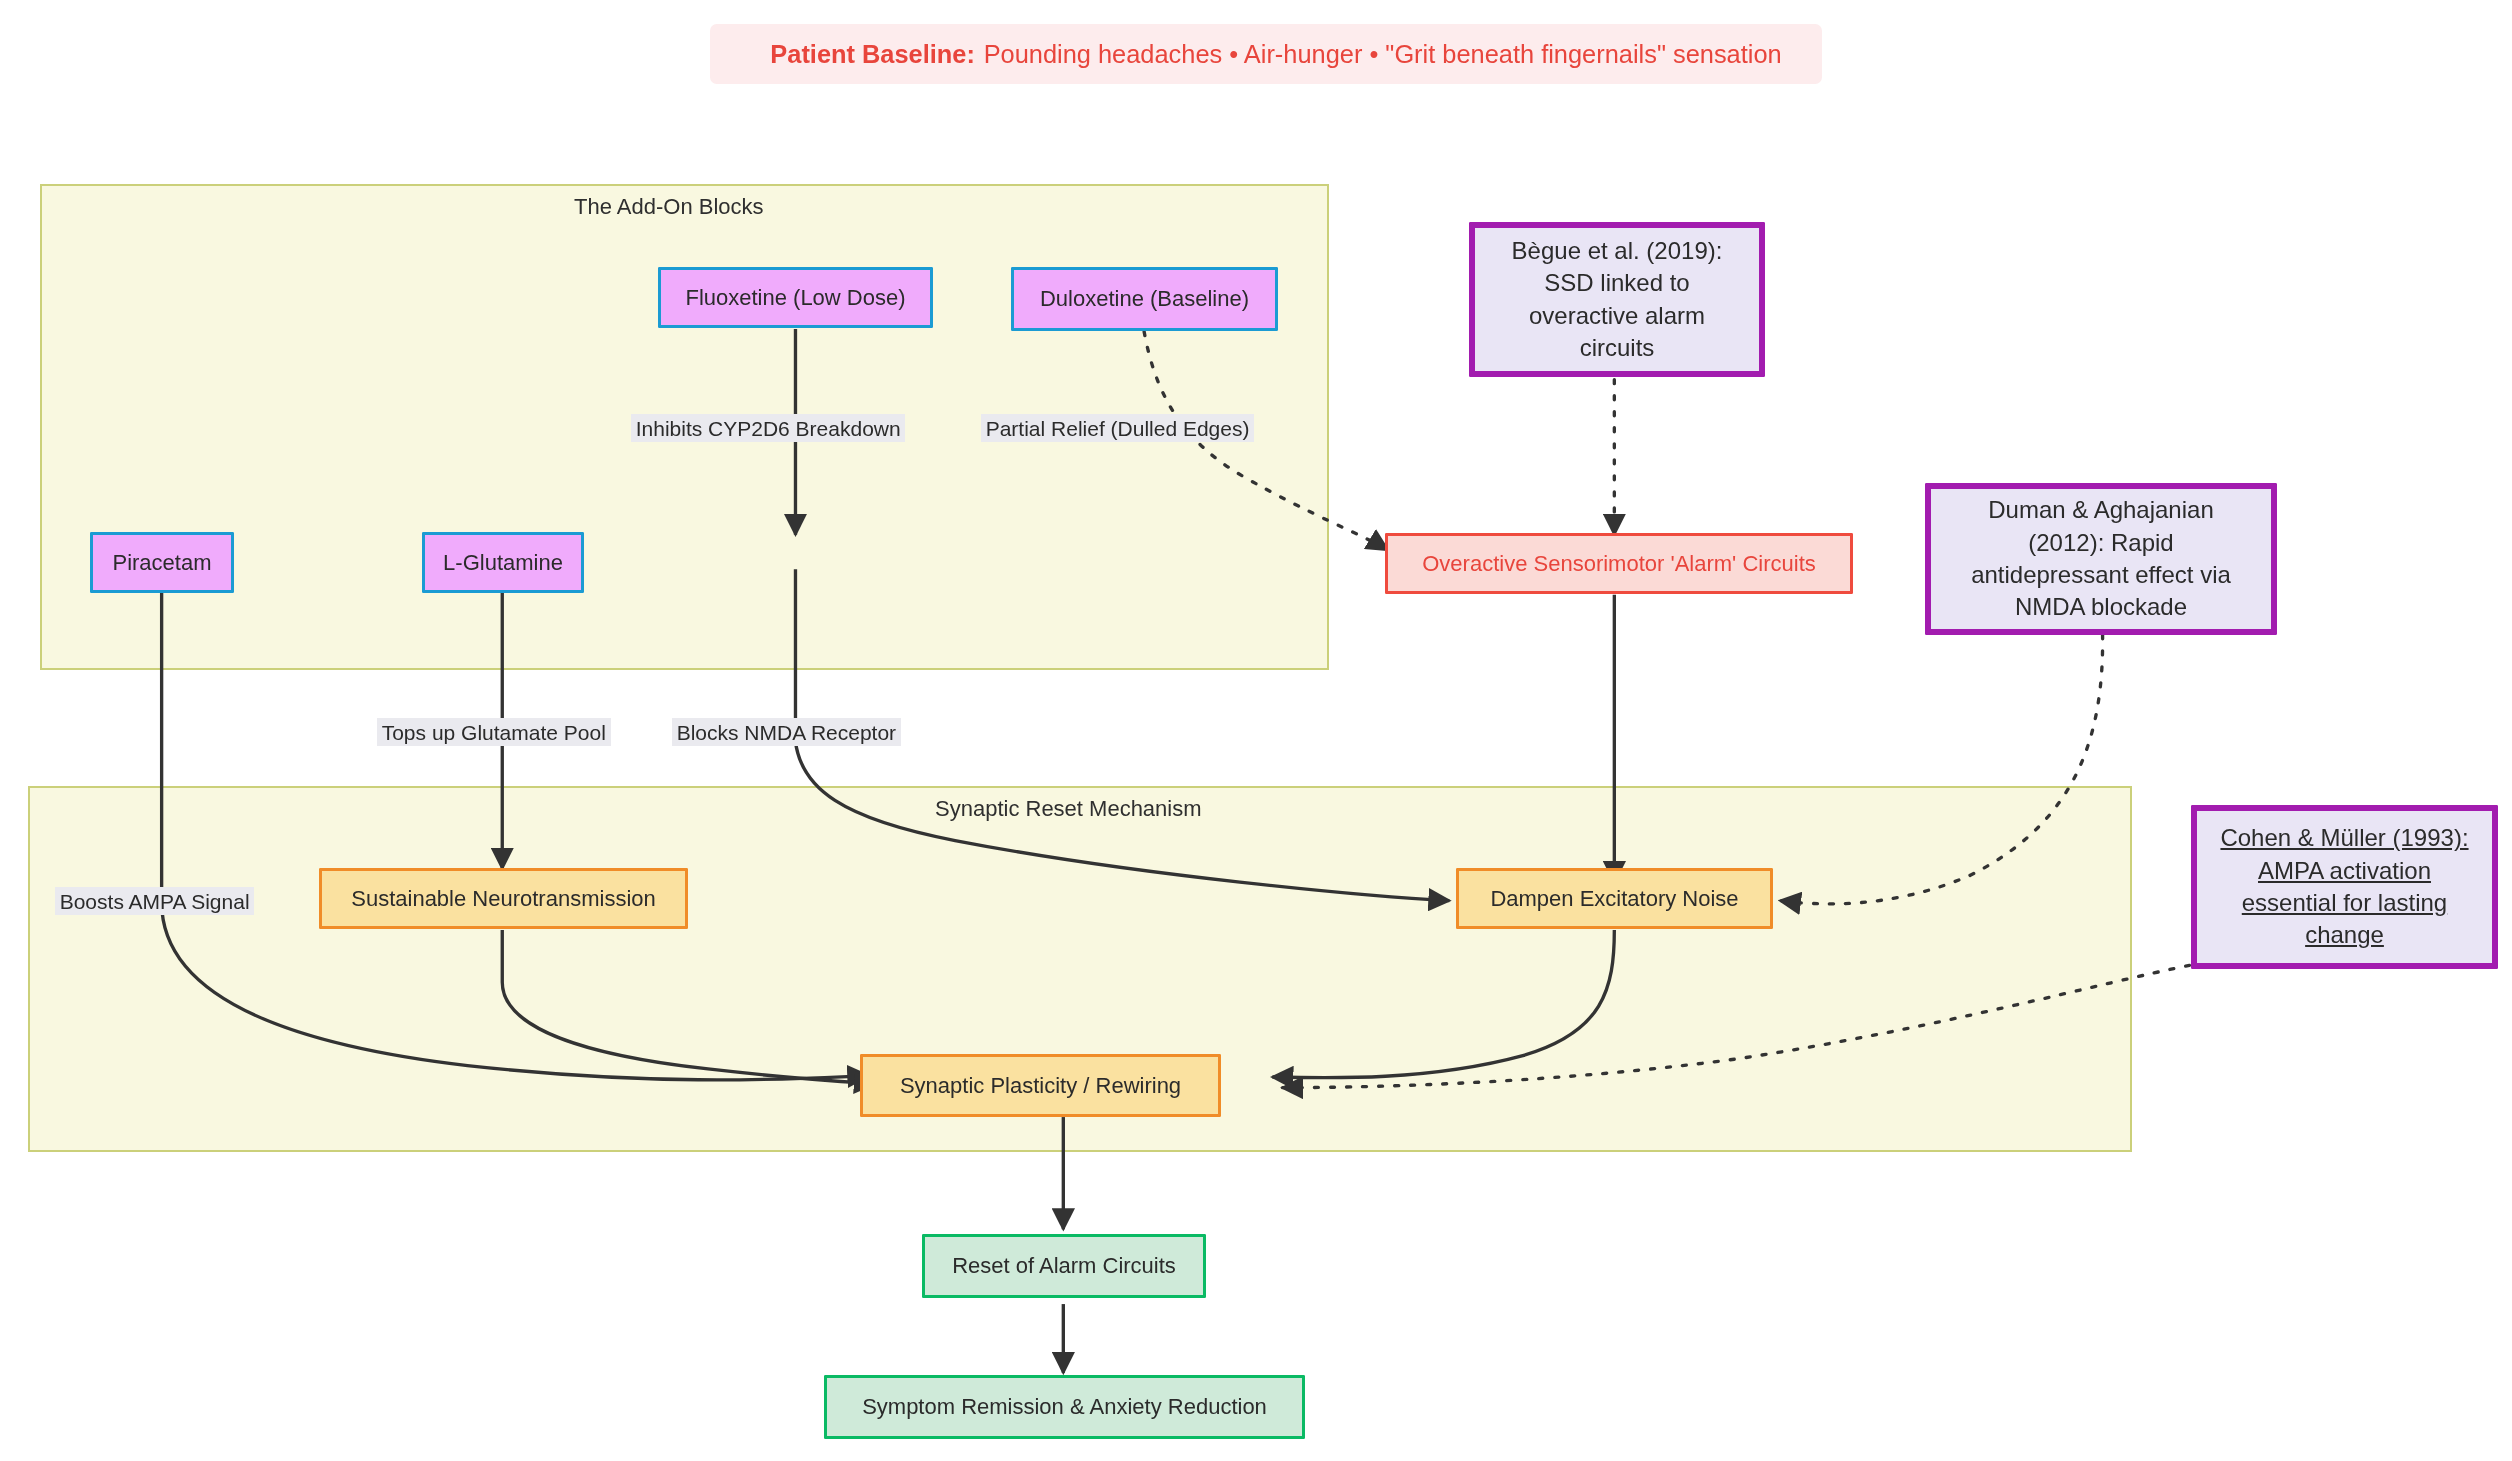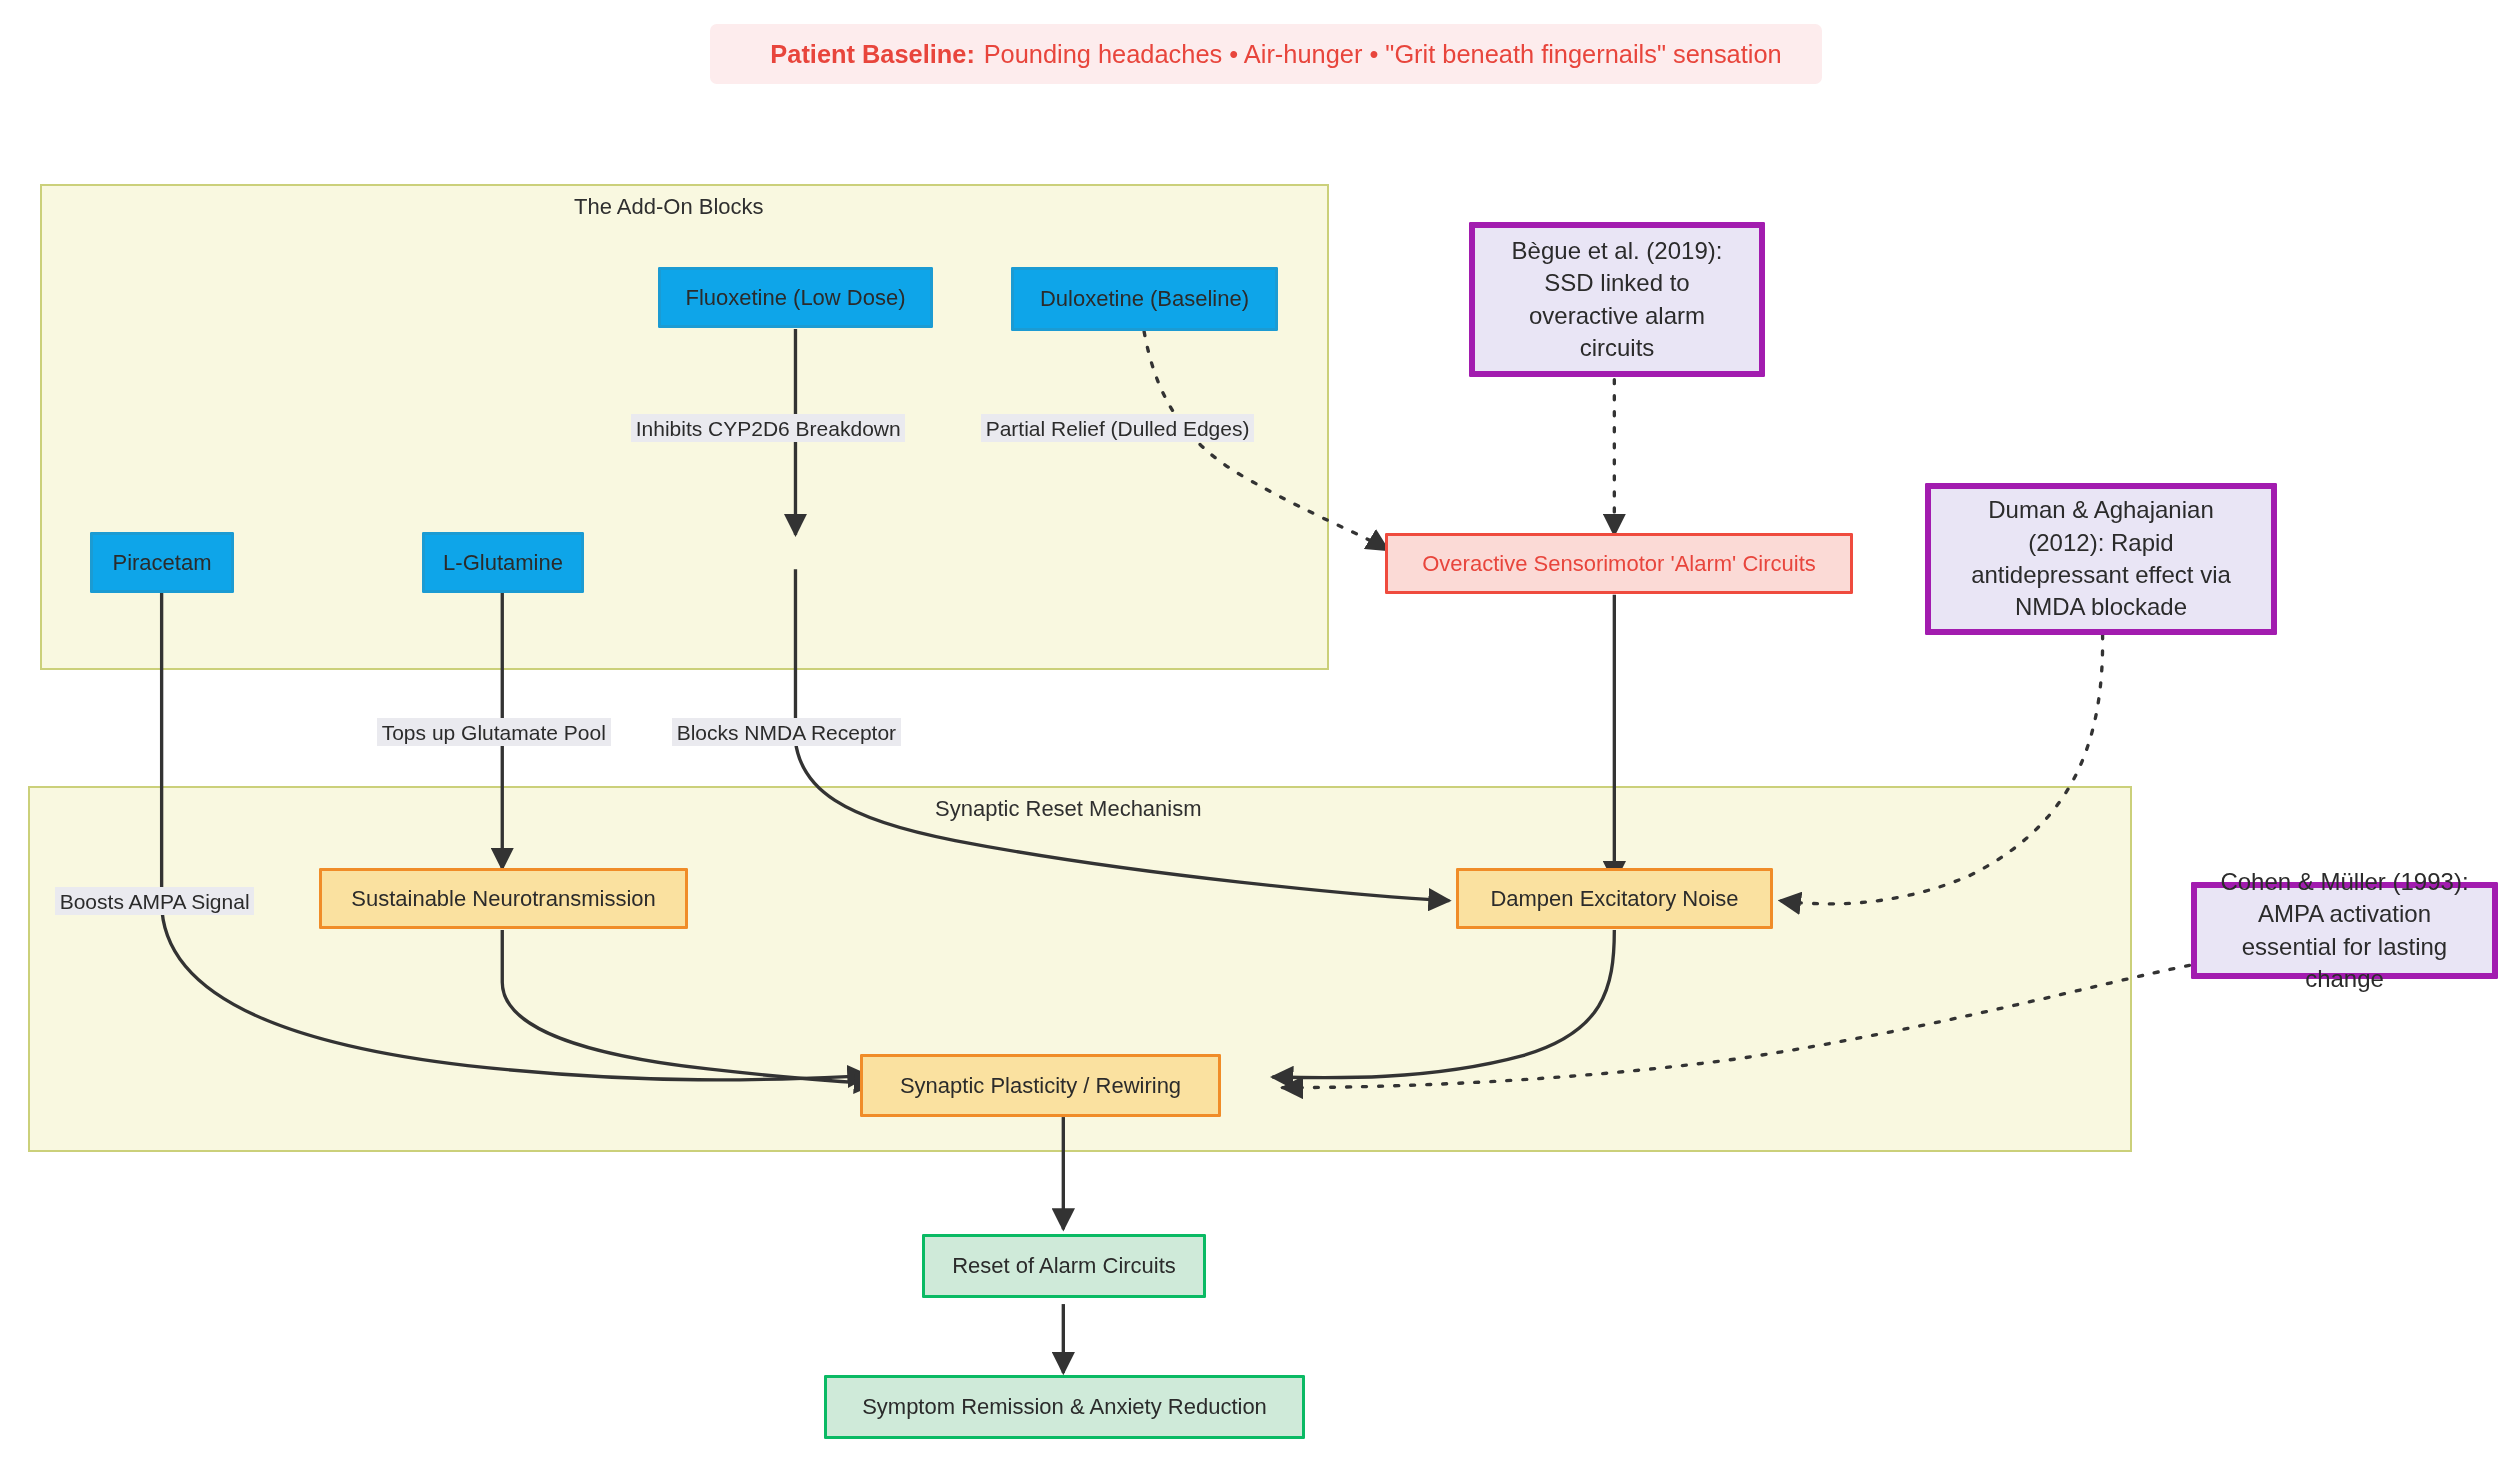--- a/index.html
+++ b/index.html
@@ -70,21 +70,21 @@
     display: flex;
     align-items: center;
     justify-content: center;
     text-align: center;
     font-size: 22px;
     line-height: 1.35;
     color: #2b2b2b;
     border-radius: 1.3px;
   }
   .node-drug {
-    background: #0ea5e9;
+    background: #f0abfc;
     border: 3.3px solid #1b9bd3;
   }
   .node-problem {
     background: #fbdad6;
     border: 3.3px solid #ef4b3e;
     color: #e8453c;
   }
   .node-mech {
     background: #fae1a0;
     border: 3.3px solid #f08c28;
@@ -189,16 +189,16 @@
   <div class="node node-mech" style="left:860px; top:1054px; width:361px; height:63px;">Synaptic Plasticity / Rewiring</div>
 
   <div class="node node-outcome" style="left:922px; top:1234px; width:284px; height:64px;">Reset of Alarm Circuits</div>
 
   <div class="node node-outcome" style="left:824px; top:1375px; width:481px; height:64px;">Symptom Remission &amp; Anxiety Reduction</div>
 
   <div class="node node-cite" style="left:1469px; top:222px; width:296px; height:155px;">Bègue et al. (2019): SSD linked to overactive alarm circuits</div>
 
   <div class="node node-cite" style="left:1925px; top:483px; width:352px; height:152px;text-align:center;">Duman &amp; Aghajanian (2012): Rapid antidepressant effect via NMDA blockade</div>
 
-  <div class="node node-cite" style="left:2191px; top:882px; width:307px; height:97px;">Cohen &amp; Müller (1993): AMPA activation essential for lasting change</div>
+  <div class="node node-cite" style="left:2191px; top:805px; width:307px; height:164px;text-decoration:underline;">Cohen &amp; Müller (1993): AMPA activation essential for lasting change</div>
 
 </div>
 
 
 </body></html>

